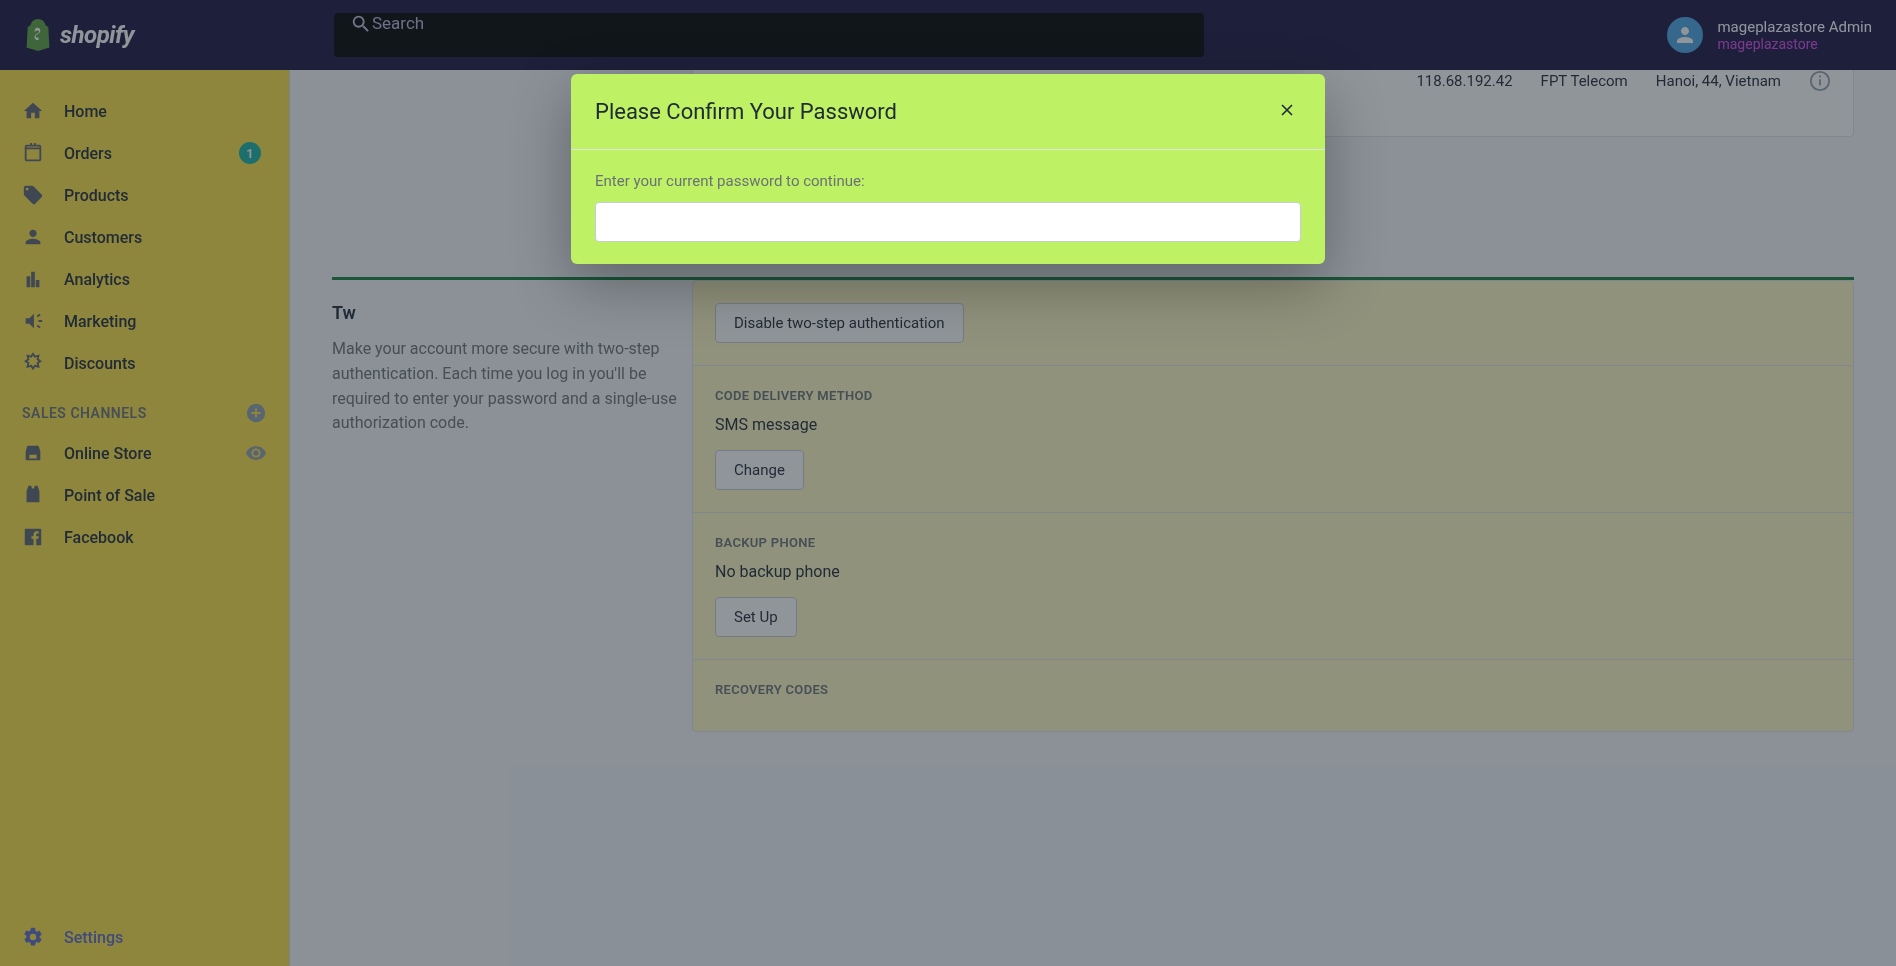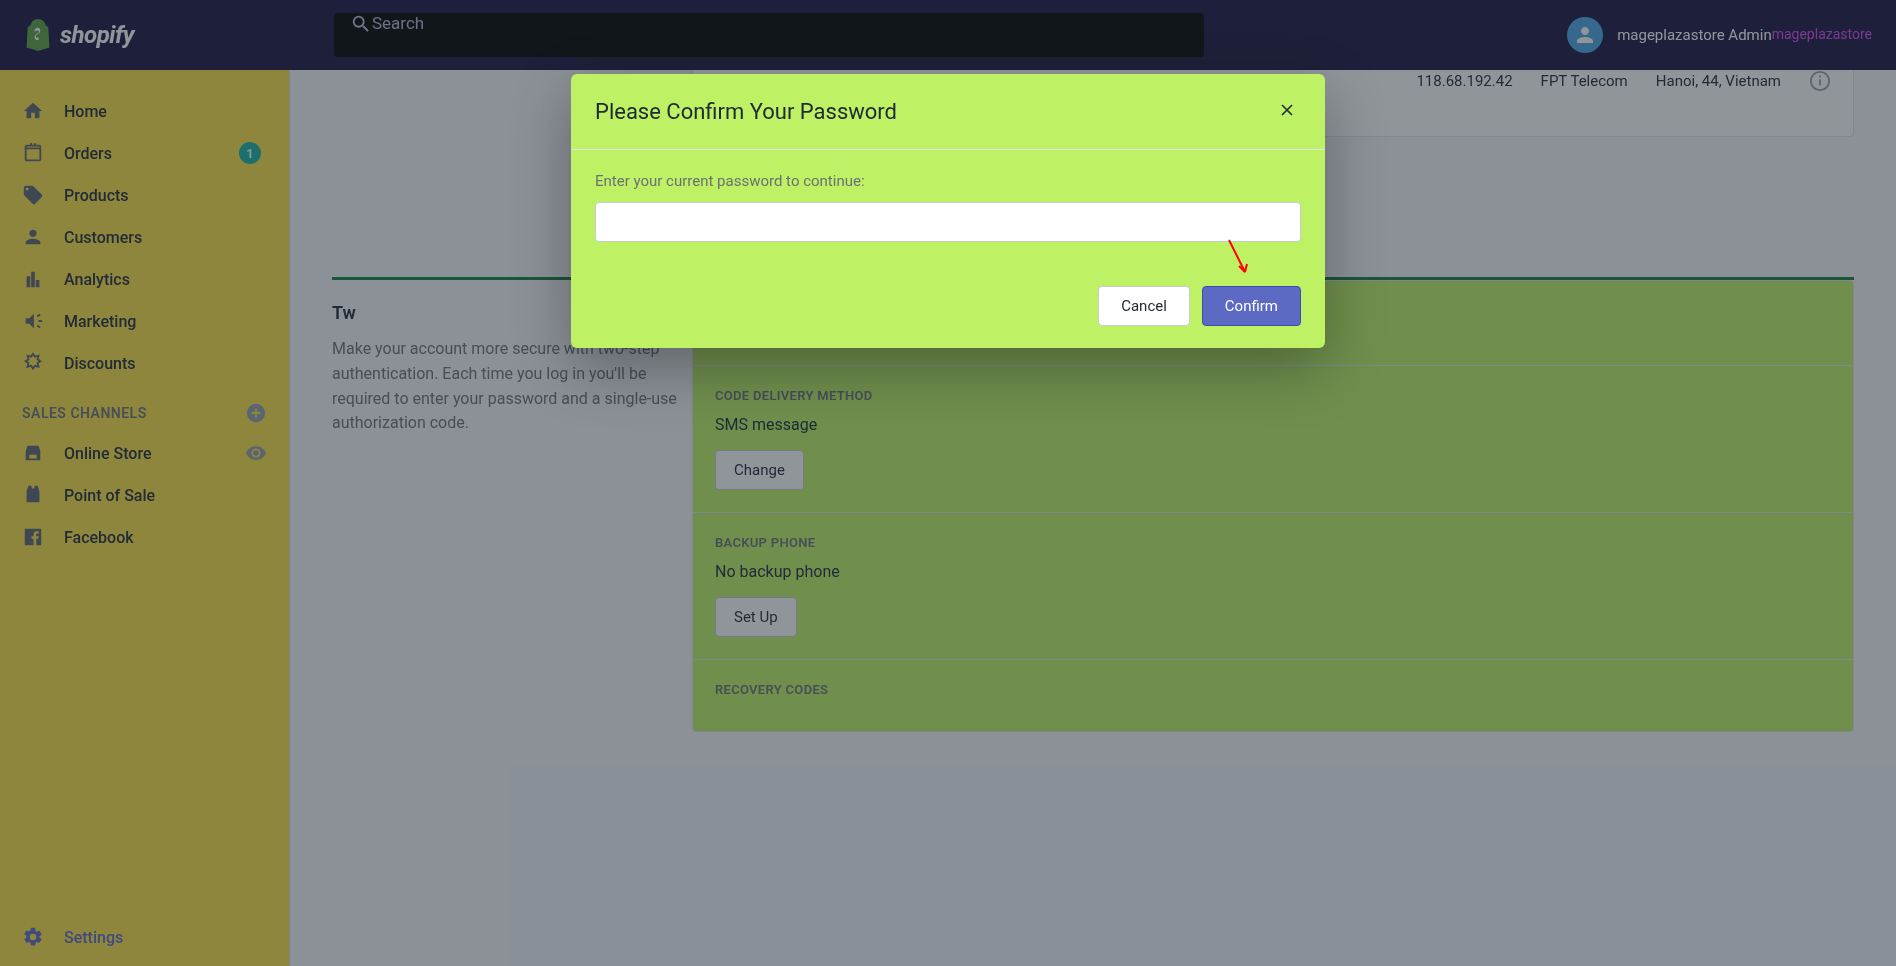--- a/index.html
+++ b/index.html
@@ -8,40 +8,40 @@
 .logo-area { display: flex; align-items: center; gap: 8px; width: 290px; }
 .logo-bag { width: 28px; height: 32px; }
 .logo-text { color: #fff; font-size: 24px; font-weight: 700; font-style: italic; letter-spacing: -0.5px; }
 .search-wrap { flex: 1; display: flex; justify-content: flex-start; padding-left: 20px; }
 .search-bar { width: 870px; height: 44px; background: #000000; border-radius: 4px; display: flex; padding: 0 16px; }
 .search-icon { width: 22px; height: 22px; fill: #c4c0e0; }
 .search-placeholder { color: #b8b4d6; font-size: 17px; }
 .user-area { display: flex; align-items: center; gap: 14px; margin-left: 60px; }
 .avatar { width: 36px; height: 36px; border-radius: 50%; background: #4ba3e3; display: flex; align-items: center; justify-content: center; }
 .avatar svg { width: 24px; height: 24px; fill: #fff; }
-.user-text { display: flex; flex-direction: row; }
+.user-text { display: flex; flex-direction: column; }
 .user-name { color: #fff; font-size: 15px; }
 .store-name { color: #d946ef; font-size: 14px; }
 .main { display: flex; height: calc(100% - 70px); }
 .sidebar { width: 290px; background: #fde047; border-right: 1px solid #d9dbe0; display: flex; flex-direction: column; padding-top: 20px; }
 .nav-item { display: flex; align-items: center; gap: 20px; padding: 10px 22px; color: #212b36; font-size: 16px; font-weight: 500; cursor: pointer; position: relative; }
 .nav-item svg { width: 22px; height: 22px; fill: #5c6370; }
 .nav-badge { position: absolute; right: 28px; background: #17b2a3; color: #fff; width: 22px; height: 22px; border-radius: 50%; display: flex; align-items: center; justify-content: center; font-size: 13px; font-weight: 600; }
 .section-header { display: flex; align-items: center; justify-content: space-between; padding: 18px 22px 8px 22px; color: #6b7177; font-size: 14px; font-weight: 600; letter-spacing: 0.5px; }
 .section-header svg { width: 22px; height: 22px; fill: #919eab; }
 .nav-item .trail-icon { margin-left: auto; width: 22px; height: 22px; fill: #919eab; }
 .settings-item { margin-top: auto; padding: 18px 22px; display: flex; align-items: center; gap: 20px; color: #5c6ac4; font-size: 16px; font-weight: 500; cursor: pointer; }
 .settings-item svg { fill: #5c6ac4; width: 22px; height: 22px; }
 .content { flex: 1; padding: 0 42px; overflow: hidden; }
 .section-row { display: flex; gap: 0; border-top: 3px solid #15803d; margin-top: 140px; }
 .section-left { width: 360px; padding-top: 22px; }
 .section-title { font-size: 18px; font-weight: 600; color: #212b36; margin-bottom: 14px; }
 .section-desc { font-size: 16px; color: #6b7177; line-height: 1.55; }
 .section-right { flex: 1; }
-.card { background: #bef264; border: 1px solid #dfe3e8; border-radius: 4px; margin-bottom: 0; }
+.card { background: #fef9c3; border: 1px solid #dfe3e8; border-radius: 4px; margin-bottom: 0; }
 .card-section { padding: 22px; border-bottom: 1px solid #dfe3e8; }
 .card-section:last-child { border-bottom: none; }
 .card-label { font-size: 13px; font-weight: 600; color: #6b7177; letter-spacing: 0.3px; margin-bottom: 12px; }
 .card-text { font-size: 16px; color: #212b36; margin-bottom: 16px; }
 .btn-sec { padding: 10px 18px; background: #fff; border: 1px solid #c4cdd5; border-radius: 4px; font-size: 15px; color: #212b36; cursor: pointer; }
 .top-card { background: #fff; border: 1px solid #dfe3e8; border-radius: 0 0 4px 4px; margin-top: -1px; padding: 0 22px 22px 22px; margin-left: 360px; }
 .login-row { display: flex; align-items: center; gap: 28px; padding: 0 0 22px 0; color: #212b36; font-size: 15px; justify-content: flex-end; }
 .login-row svg { width: 22px; height: 22px; fill: #919eab; }
 .overlay { position: absolute; inset: 0; background: rgba(33,43,54,0.5); display: flex; align-items: flex-start; justify-content: center; padding-top: 74px; }
 .modal { width: 754px; background: #bef264; border-radius: 6px; box-shadow: 0 20px 60px rgba(0,0,0,0.3); }
@@ -219,24 +219,14 @@
       <button class="modal-close">
         <svg viewBox="0 0 24 24" fill="none">
             <path d="M6 6l12 12M6 18L18 6"></path>
           </svg>
       </button>
     </div>
     <div class="modal-body">
       <div class="modal-label">Enter your current password to continue:</div>
       <input type="password" class="modal-input" style="">
     </div>
-    <div class="modal-footer">
-      <div class="arrow">
-        <svg viewBox="0 0 30 46">
-            <path d="M6 4 L22 36" stroke="#ff0000" stroke-width="2" fill="none"></path>
-            <path d="M22 36 L16 30 M22 36 L24 28" stroke="#ff0000" stroke-width="2" fill="none"></path>
-          </svg>
-      </div>
-      <button class="btn-cancel">Cancel</button>
-      <button class="btn-confirm">Confirm</button>
-    </div>
   </div>
 </div>
 
 </body></html>

